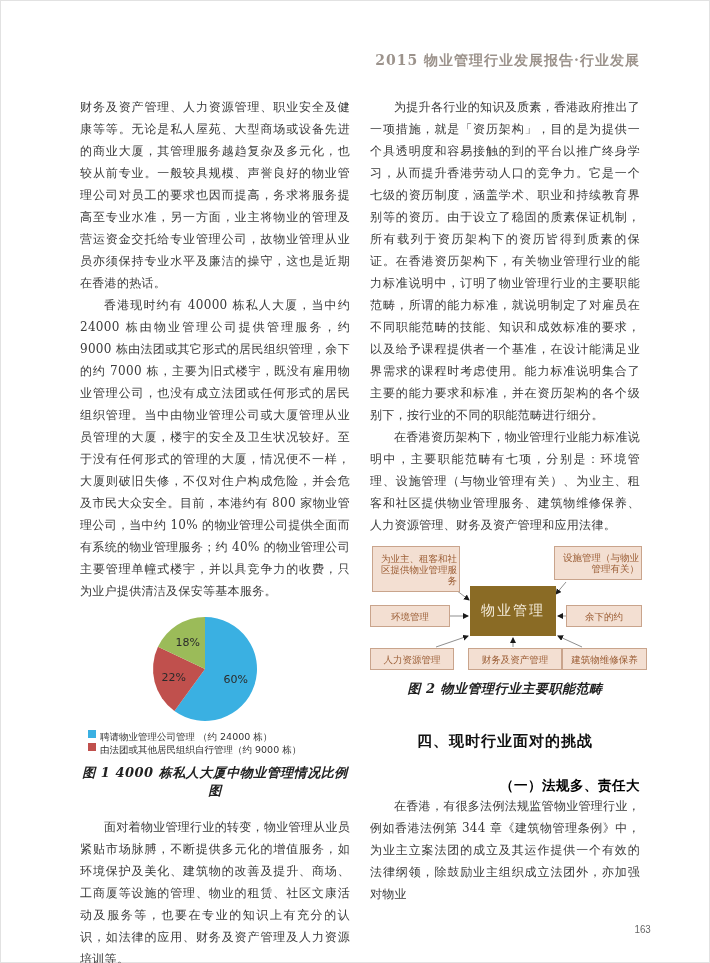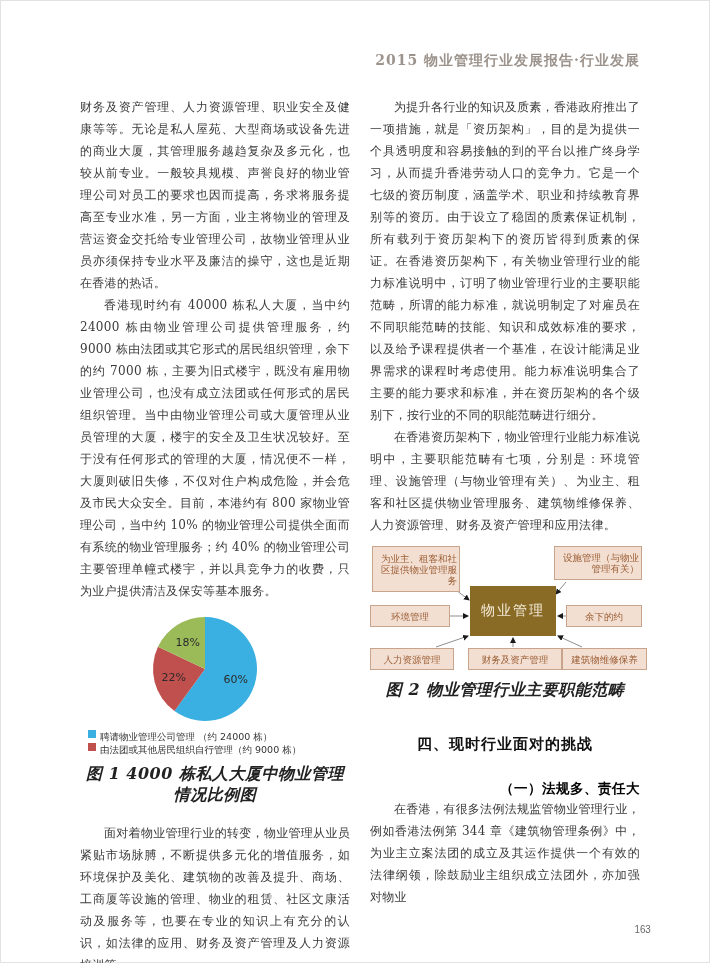--- a/index.html
+++ b/index.html
@@ -23,21 +23,21 @@
   p.indent{text-indent:2em;}
   
   .figure1{margin-top:10px;}
   .pie-svg{display:block;margin:0 auto;}
   .pie-label{font-size:11px;fill:#2b2b2b;text-anchor:middle;font-family:"DejaVu Sans","Liberation Sans",sans-serif;}
   .legend{margin:4px 0 0 8px;}
   .legend-item{display:flex;align-items:flex-start;font-size:9.5px;line-height:13px;color:#333;
     font-family:"DejaVu Sans","Liberation Sans",sans-serif;letter-spacing:0;}
   .legend-swatch{width:8px;height:8px;display:inline-block;margin-right:4px;flex:0 0 8px;}
   .fig-caption{
-    margin-top:8px;text-align:center;font-size:16px;font-weight:bold;font-style:italic;
+    margin-top:8px;text-align:center;font-size:13px;font-weight:bold;font-style:italic;
     color:#222;letter-spacing:0.5px;
   }
   
   .figure2{margin-top:10px;}
   .fig2-canvas{position:relative;width:272px;height:126px;}
   .fig2-arrows{position:absolute;left:0;top:0;}
   .node{
     position:absolute;background:#F3DFD2;border:1px solid #C9A48C;color:#9A5C33;
     font-size:9.5px;line-height:11px;text-align:right;display:flex;align-items:center;justify-content:center;
     font-family:"DejaVu Sans","Liberation Sans",sans-serif;box-sizing:border-box;padding:1px 2px;

